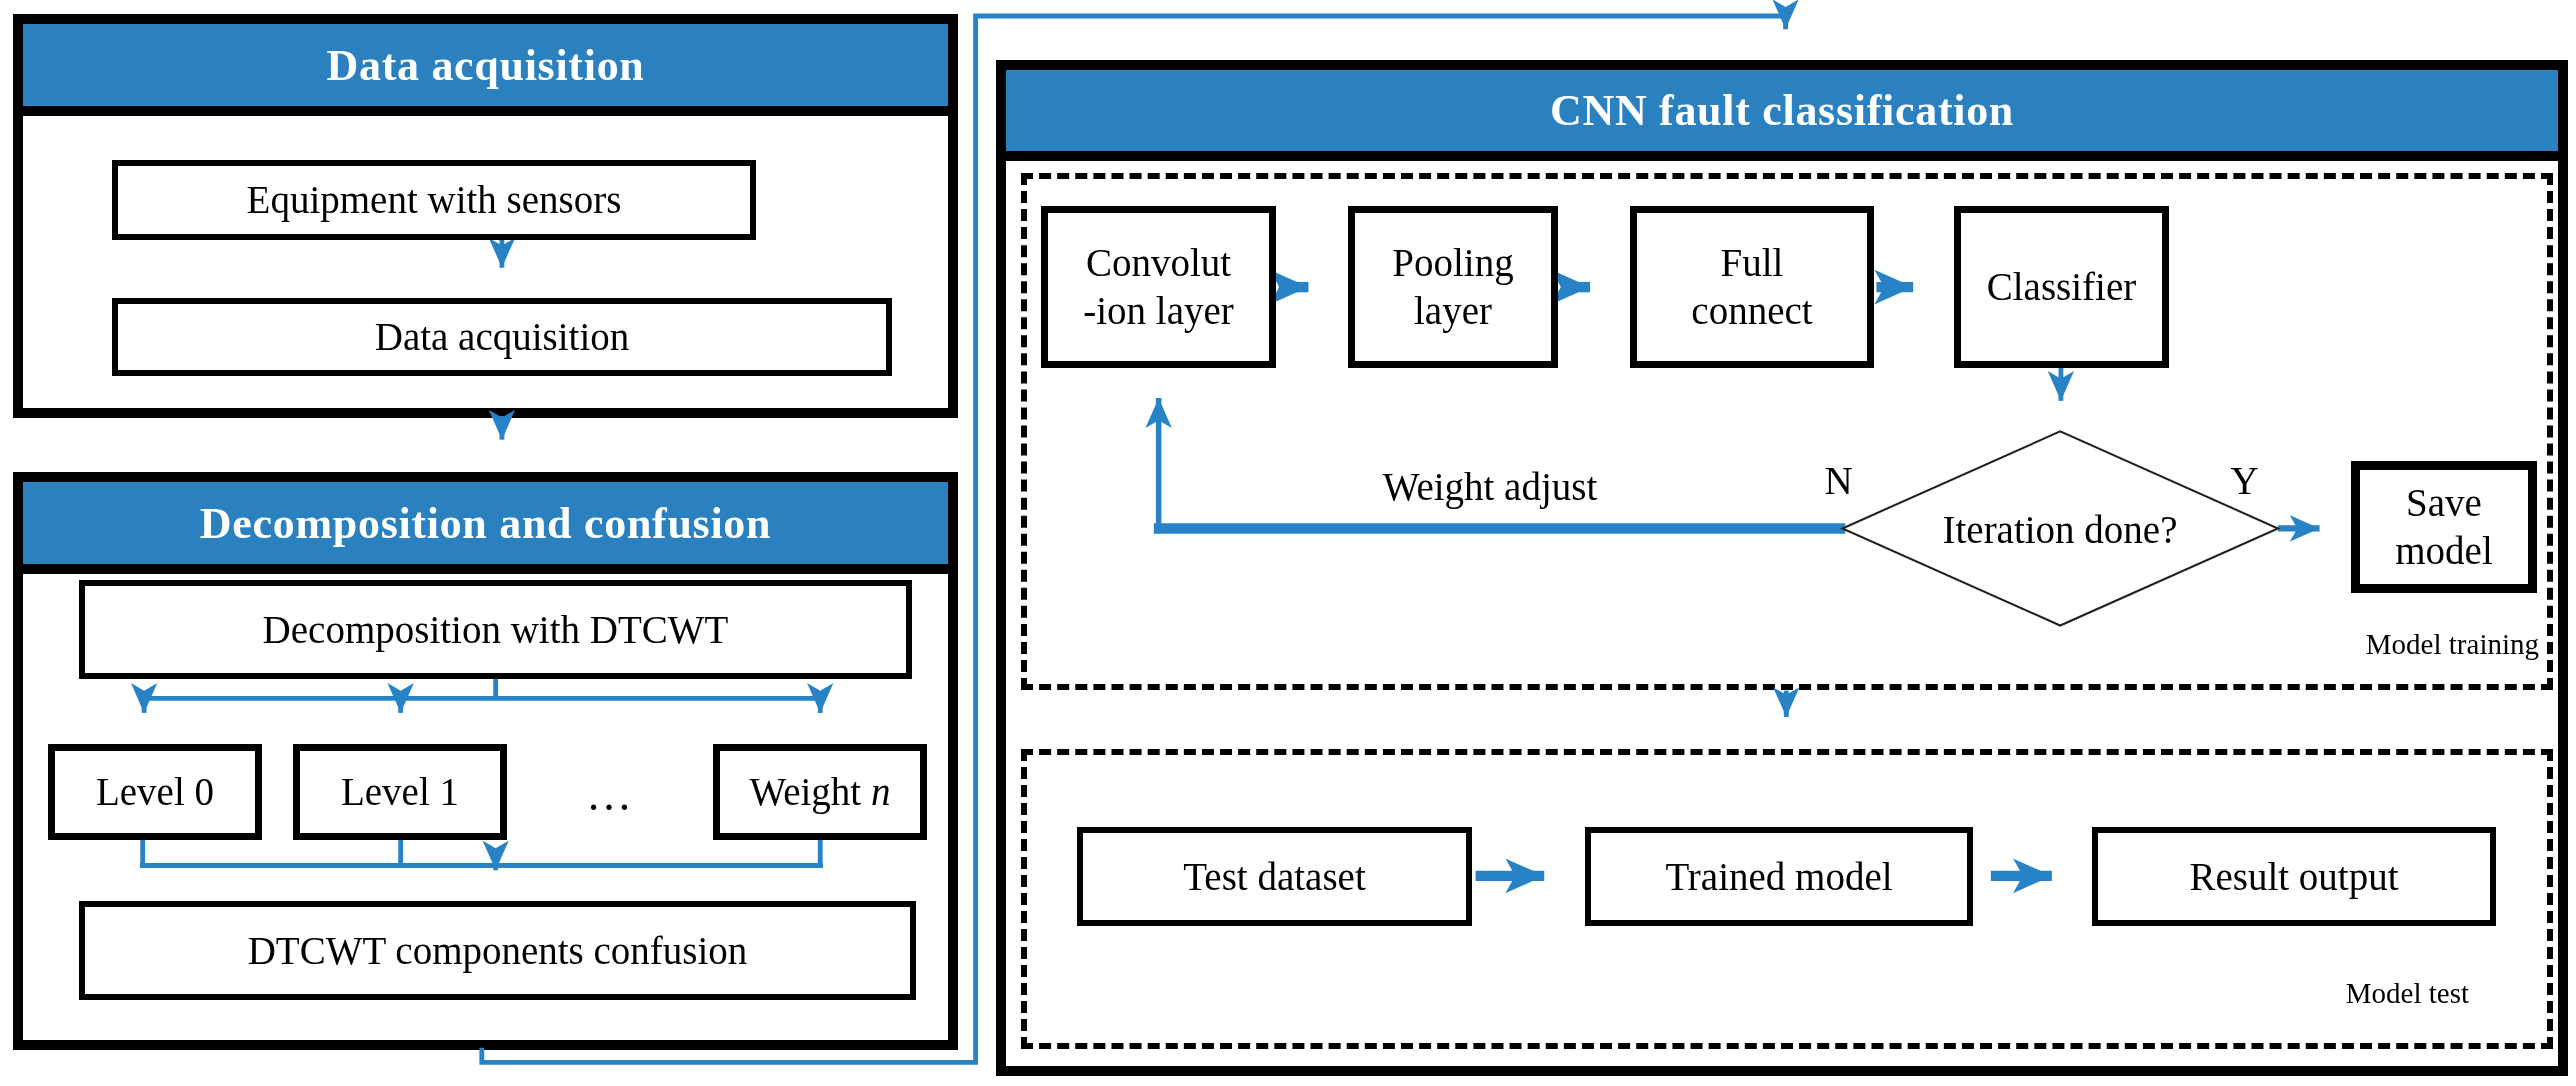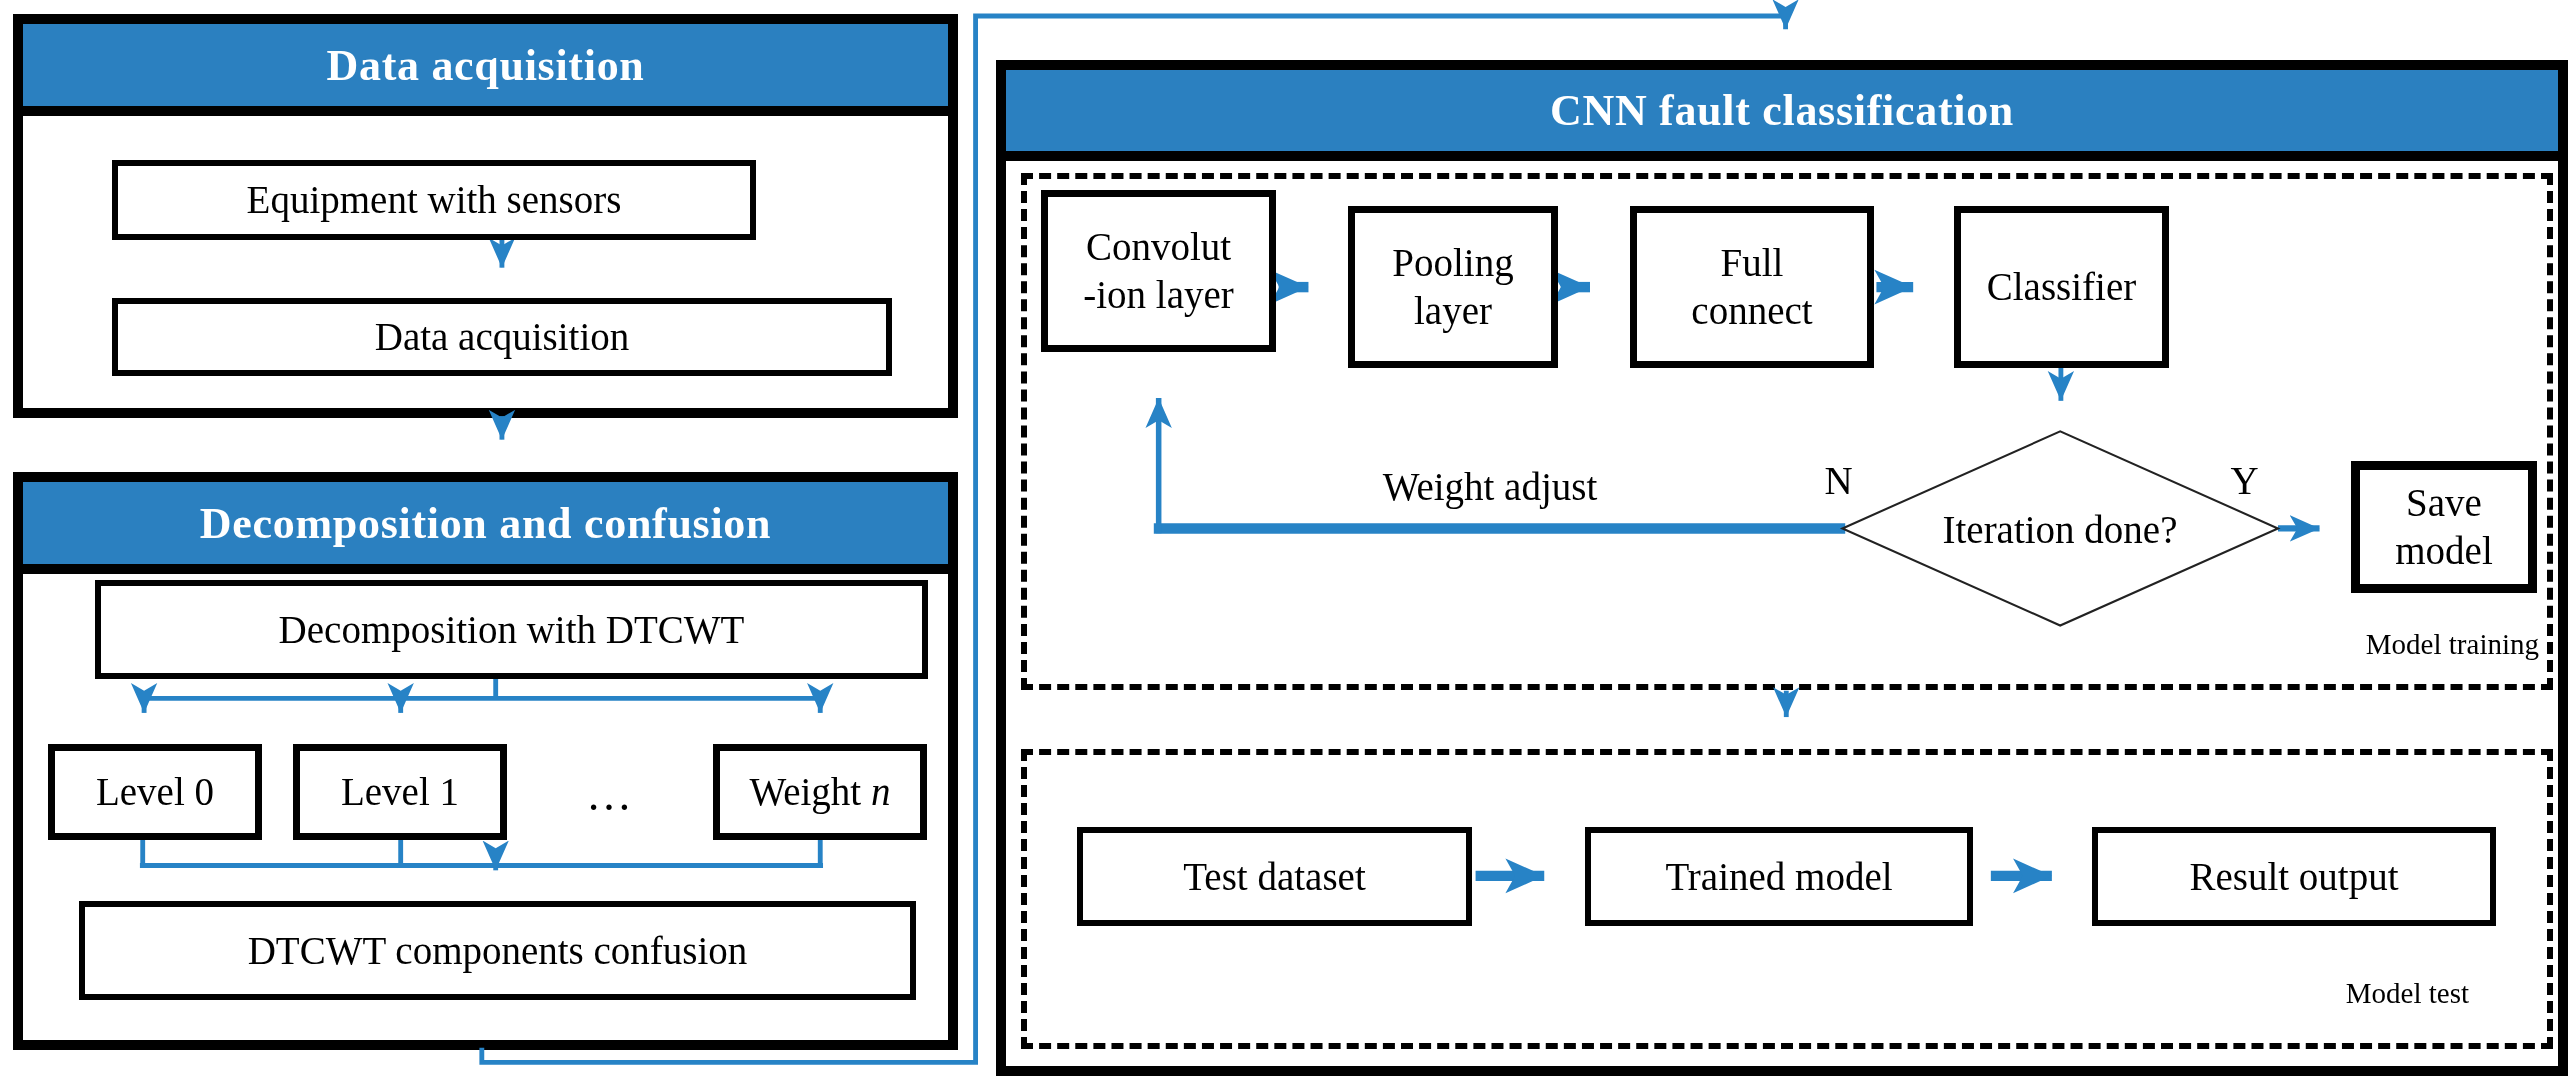--- a/index.html
+++ b/index.html
@@ -102,21 +102,21 @@
     <polygon points="2656,762 2970,622 3284,762 2970,902" fill="#ffffff" stroke="#222222" stroke-width="3"></polygon>
   </svg>
 
   <div class="box" style="left:112px;top:160px;width:644px;height:80px;">
     <span>Equipment with sensors</span>
   </div>
   <div class="box" style="left:112px;top:298px;width:780px;height:78px;">
     <span>Data acquisition</span>
   </div>
 
-  <div class="box" style="left:79px;top:580px;width:833px;height:99px;margin-left:16px;">
+  <div class="box" style="left:79px;top:580px;width:833px;height:99px;">
     <span>Decomposition with DTCWT</span>
   </div>
 
   <div class="box" style="left:48px;top:744px;width:214px;height:96px;border-width:7.6px;">
     <span>Level 0</span>
   </div>
   <div class="box" style="left:293px;top:744px;width:214px;height:96px;border-width:7.6px;">
     <span>Level 1</span>
   </div>
   <div class="lbl" style="left:552px;top:756px;width:118px;height:76px;font-size:46px;letter-spacing:4.2px;">
@@ -124,21 +124,21 @@
   </div>
   <div class="box" style="left:713px;top:744px;width:214px;height:96px;border-width:7.6px;flex-direction:row;">
     <span style="white-space:pre;">Weight </span>
       <span class="var-italic">n</span>
   </div>
 
   <div class="box" style="left:79px;top:901px;width:837px;height:99px;">
     <span>DTCWT components confusion</span>
   </div>
 
-  <div class="box" style="left:1041px;top:190px;width:235px;height:162px;border-width:7px;">
+  <div class="box" style="left:1041px;top:206px;width:235px;height:162px;border-width:7px;">
     <div>Convolut</div>
     <div>-ion layer</div>
   </div>
   <div class="box" style="left:1348px;top:206px;width:210px;height:162px;border-width:7px;">
     <div>Pooling</div>
     <div>layer</div>
   </div>
   <div class="box" style="left:1630px;top:206px;width:244px;height:162px;border-width:7px;">
     <div>Full</div>
     <div>connect</div>

